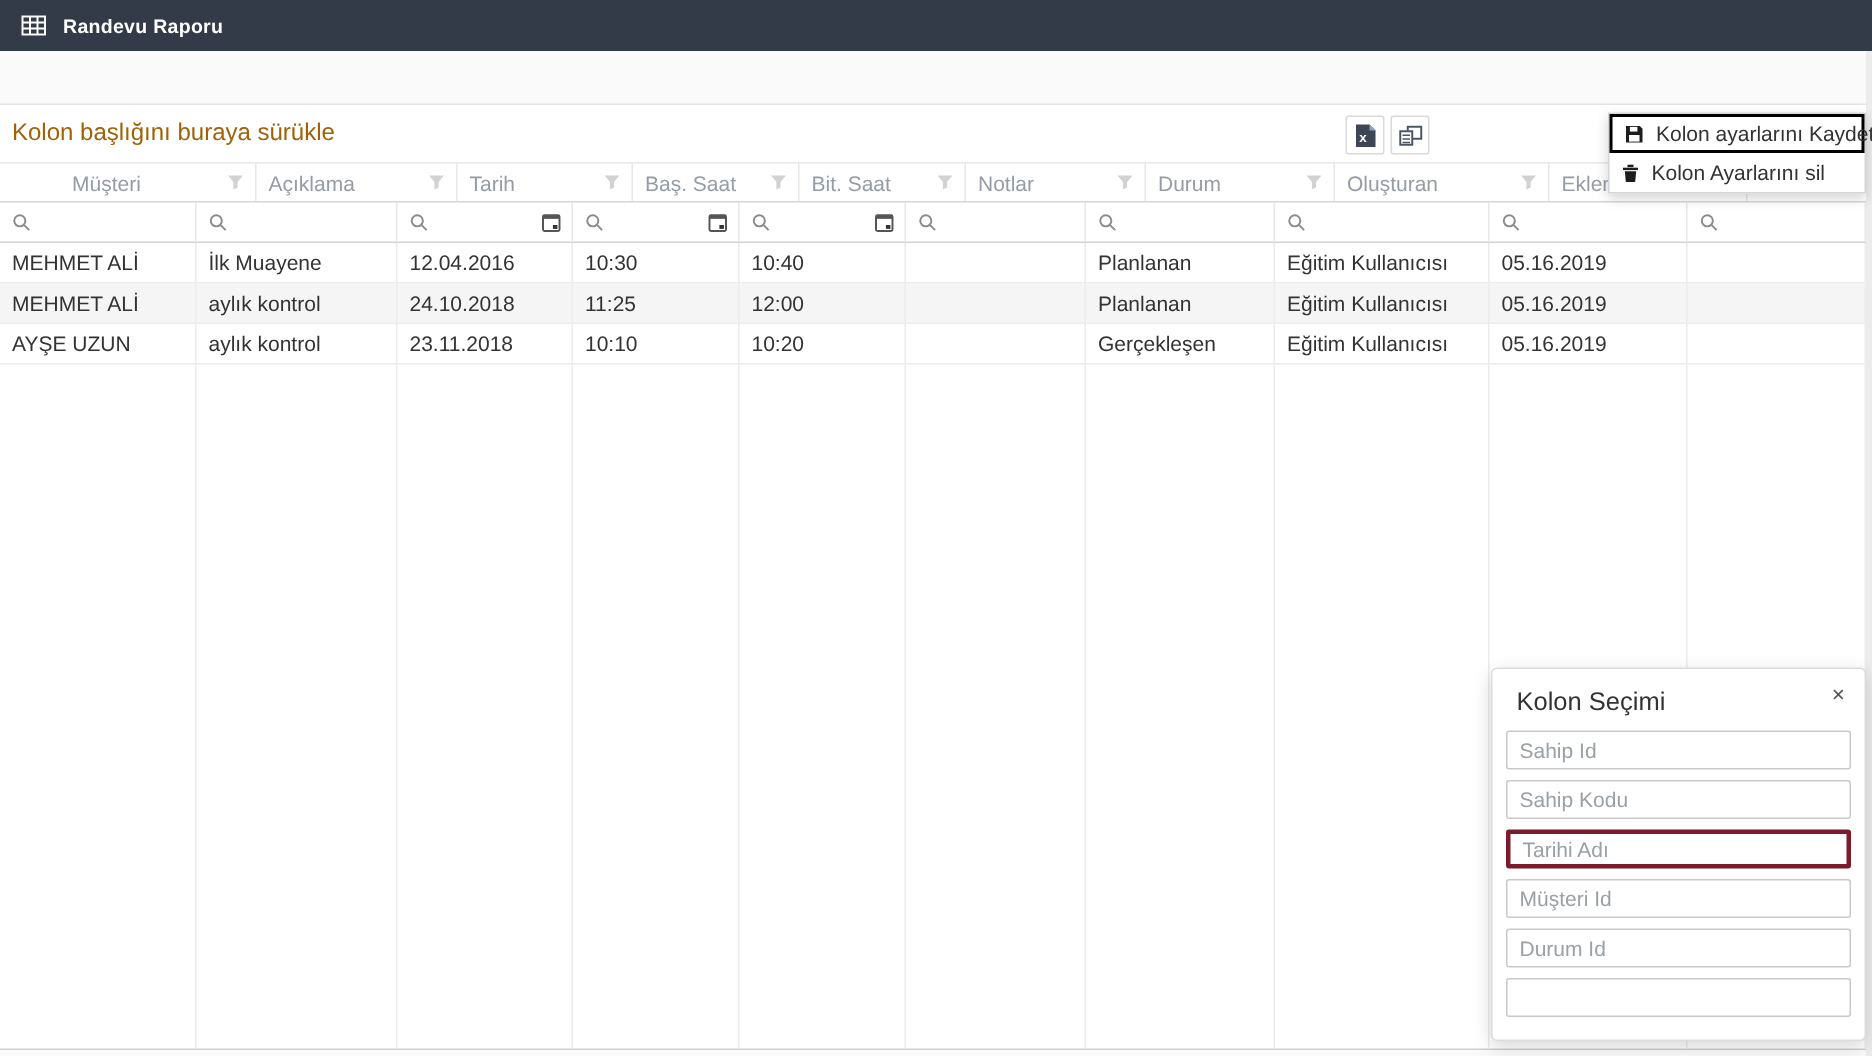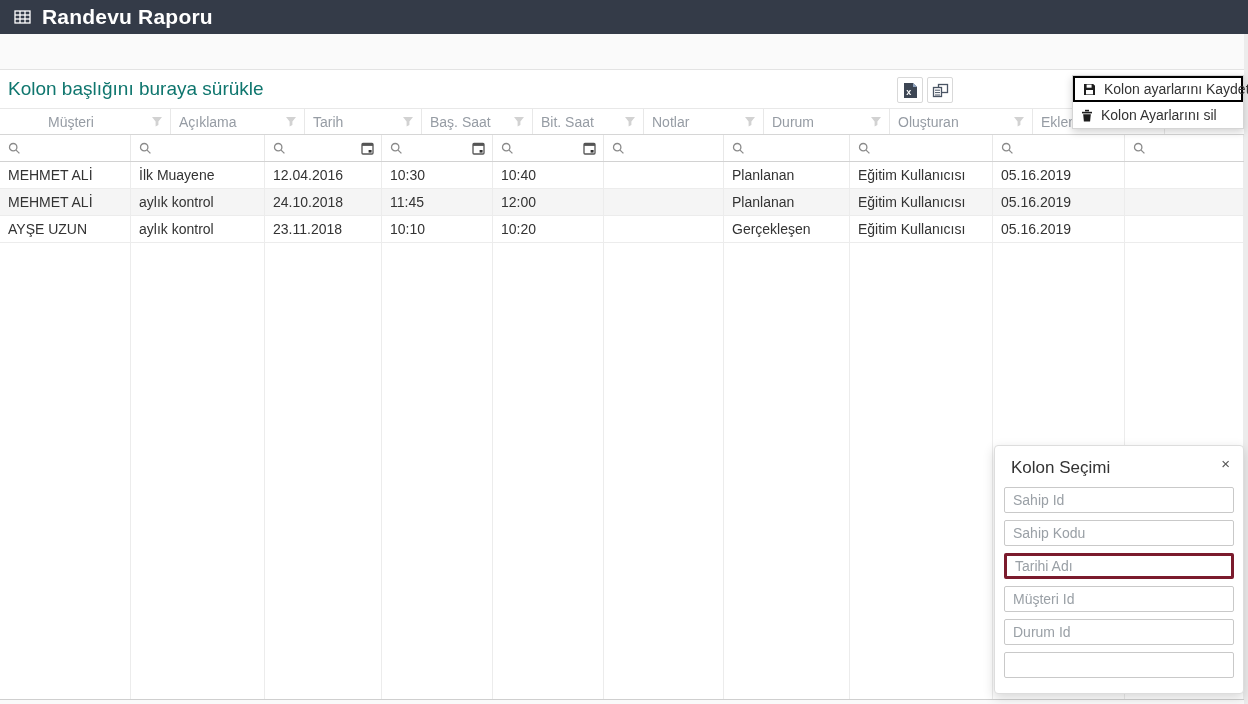--- a/index.html
+++ b/index.html
@@ -2,32 +2,32 @@
 <html><head>
 <meta charset="utf-8">
 <style>
   * { margin:0; padding:0; box-sizing:border-box; }
   html,body { width:1248px; height:704px; overflow:hidden; }
   body { position:relative; background:#fafafa; font-family:"Liberation Sans", sans-serif; }
 
   
   .titlebar { position:absolute; left:0; top:0; width:1248px; height:34px; background:#343b48;
     color:#fff; display:flex; align-items:center; gap:11px; padding-left:14px;
-    font-size:21px; font-weight:600; letter-spacing:.2px; z-index:5; }
+    font-size:13px; font-weight:600; letter-spacing:.2px; z-index:5; }
 
   
   .vscroll { position:absolute; right:0; top:34px; width:4px; height:670px; background:#ececec; z-index:4; }
 
   
   .grid { position:absolute; left:0; top:69px; width:1244px; height:631px; background:#fff;
     border-top:1px solid #e3e3e3; border-bottom:1px solid #cfcfcf; overflow:hidden; z-index:1; }
 
   .group-row { position:relative; height:38px; }
   .group-text { position:absolute; left:8px; top:50%; transform:translateY(-50%);
-    font-size:19px; color:#0f766e; white-space:nowrap; }
+    font-size:16px; color:#a16207; white-space:nowrap; }
 
   .tbtn { position:absolute; top:7px; width:26px; height:26px; background:#fff;
     border:1px solid #d9d9d9; border-radius:2px; display:flex; align-items:center;
     justify-content:center; cursor:pointer; }
   .tbtn.excel { left:897px; }
   .tbtn.chooser-btn { left:927px; }
   .searchbox { position:absolute; left:975px; top:7px; width:170px; height:26px; background:#fff;
     border:1px solid #d9d9d9; border-radius:2px; display:flex; align-items:center; gap:6px; padding:0 7px; }
   .searchbox input { border:none; outline:none; width:120px; font-size:14px; color:#333;
     font-family:"Liberation Sans", sans-serif; background:transparent; }
@@ -303,21 +303,21 @@
     <div class="dcell"></div>
     <div class="dcell">Planlanan</div>
     <div class="dcell">Eğitim Kullanıcısı</div>
     <div class="dcell">05.16.2019</div>
     <div class="dcell"></div>
   </div>
   <div class="drow striped grid-cols">
     <div class="dcell">MEHMET ALİ</div>
     <div class="dcell">aylık kontrol</div>
     <div class="dcell">24.10.2018</div>
-    <div class="dcell">11:45</div>
+    <div class="dcell">11:25</div>
     <div class="dcell">12:00</div>
     <div class="dcell"></div>
     <div class="dcell">Planlanan</div>
     <div class="dcell">Eğitim Kullanıcısı</div>
     <div class="dcell">05.16.2019</div>
     <div class="dcell"></div>
   </div>
   <div class="drow grid-cols">
     <div class="dcell">AYŞE UZUN</div>
     <div class="dcell">aylık kontrol</div>

